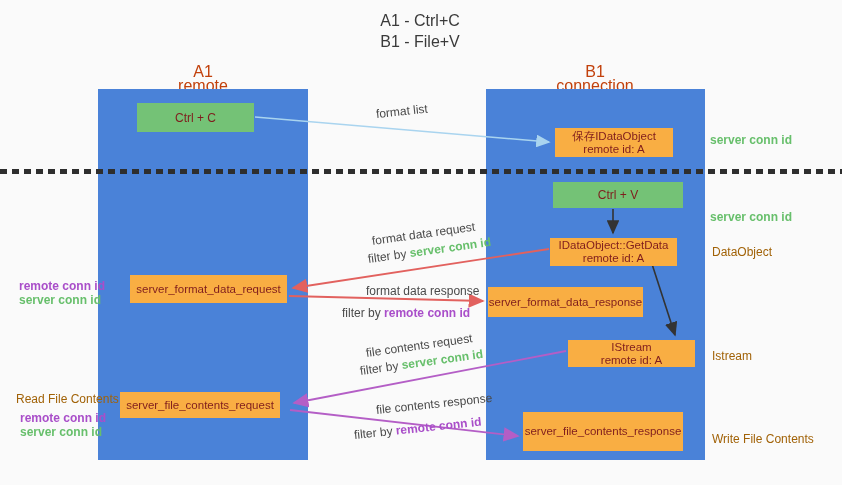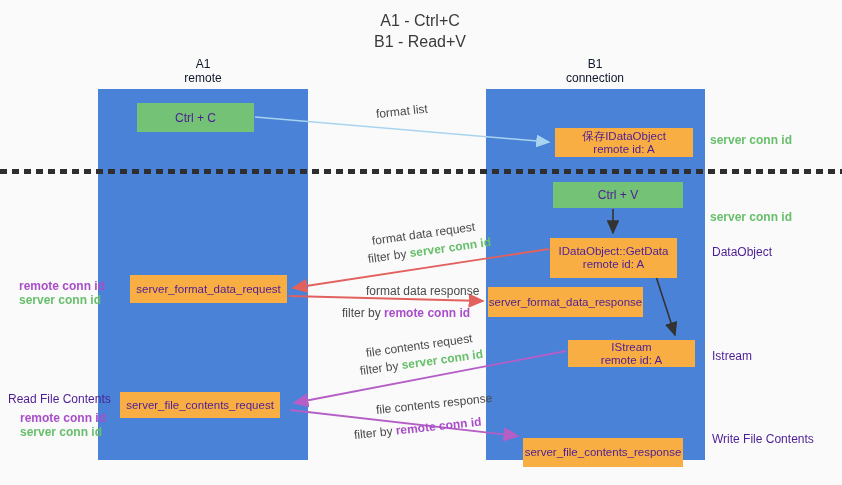--- a/index.html
+++ b/index.html
@@ -4,58 +4,58 @@
 <style>
   * { margin: 0; padding: 0; box-sizing: border-box; }
   html,body { background: #fafafa; }
   body { font-family: "Liberation Sans", sans-serif; }
   .stage {
     position: relative; width: 842px; height: 485px;
     background: #fafafa; overflow: hidden; color: #3c3c3c;
   }
   .title { position: absolute; left: 330px; top: 10px; width: 180px;
     text-align: center; font-size: 16px; color: #3a3a3a; line-height: 21px; }
-  .col-header { position: absolute; text-align: center; font-size: 12px;
-    color: #0f172a; line-height: 14px; }
+  .col-header { position: absolute; text-align: center; font-size: 16px;
+    color: #c2410c; line-height: 14px; margin-top: 8px; }
   .col-header.left { left: 123px; top: 57px; width: 160px; }
   .col-header.right { left: 515px; top: 57px; width: 160px; }
   .column { position: absolute; background: #4a82d8; top: 89px; height: 371px; }
   .column.left  { left: 98px;  width: 210px; }
   .column.right { left: 486px; width: 219px; }
   .divider { position: absolute; left: 0; top: 169px; width: 842px; height: 5px;
     background: repeating-linear-gradient(to right, #2e2e2e 0 7px, transparent 7px 12px); }
   .box { position: absolute; display: flex; flex-direction: column;
-    align-items: center; justify-content: center; color: #4c1d95;
+    align-items: center; justify-content: center; color: #7f1d1d;
     text-align: left; }
   .box.green  { background: #74c276; font-size: 12px; }
   .box.orange { background: #f9ae43; font-size: 11.5px; line-height: 13px; }
   .box-ctrl-c { left: 137px; top: 103px; width: 117px; height: 29px; }
-  .box-save   { left: 555px; top: 128px; width: 138px; height: 29px; font-size: 11px; }
+  .box-save   { left: 555px; top: 128px; width: 118px; height: 29px; font-size: 11px; }
   .box-ctrl-v { left: 553px; top: 182px; width: 130px; height: 26px; }
-  .box-getdata{ left: 550px; top: 238px; width: 127px; height: 40px; font-size: 11px; }
+  .box-getdata{ left: 550px; top: 238px; width: 127px; height: 28px; font-size: 11px; }
   .box-istream{ left: 568px; top: 340px; width: 127px; height: 27px; font-size: 11px; }
   .box-fdreq  { left: 130px; top: 275px; width: 157px; height: 28px; }
   .box-fdresp { left: 488px; top: 287px; width: 155px; height: 30px; }
   .box-fcreq  { left: 120px; top: 392px; width: 160px; height: 26px; }
-  .box-fcresp { left: 523px; top: 438px; width: 160px; height: 29px; }
+  .box-fcresp { left: 523px; top: 412px; width: 160px; height: 39px; }
   svg.arrows { position: absolute; left: 0; top: 0; width: 842px; height: 485px; }
   .mid-label { position: absolute; font-size: 12px; color: #4a4a4a;
     white-space: nowrap; transform-origin: left center; }
-  .side-label { position: absolute; font-size: 12px; color: #4c1d95; white-space: nowrap; }
+  .side-label { position: absolute; font-size: 12px; color: #a16207; white-space: nowrap; }
   .green-t  { color: #67bf6b; font-weight: bold; }
   .purple-t { color: #a94ec9; font-weight: bold; }
 </style>
 </head>
 <body>
 
 <div class="stage">
 
   <div class="title">
     <div>A1 - Ctrl+C</div>
-    <div>B1 - Read+V</div>
+    <div>B1 - File+V</div>
   </div>
 
   <div class="col-header left">
     <div>A1</div>
     <div>remote</div>
   </div>
   <div class="col-header right">
     <div>B1</div>
     <div>connection</div>
   </div>
@@ -155,17 +155,17 @@
   </div>
 
   <div class="side-label green-t" style="left:710px; top:133px;">server conn id</div>
   <div class="side-label green-t" style="left:710px; top:210px;">server conn id</div>
   <div class="side-label" style="left:712px; top:245px;">DataObject</div>
   <div class="side-label" style="left:712px; top:349px;">Istream</div>
   <div class="side-label" style="left:712px; top:432px;">Write File Contents</div>
 
   <div class="side-label purple-t" style="left:19px; top:279px;">remote conn id</div>
   <div class="side-label green-t" style="left:19px; top:293px;">server conn id</div>
-  <div class="side-label" style="left:8px; top:392px;">Read File Contents</div>
+  <div class="side-label" style="left:16px; top:392px;">Read File Contents</div>
   <div class="side-label purple-t" style="left:20px; top:411px;">remote conn id</div>
   <div class="side-label green-t" style="left:20px; top:425px;">server conn id</div>
 
 </div>
 
 </body></html>

